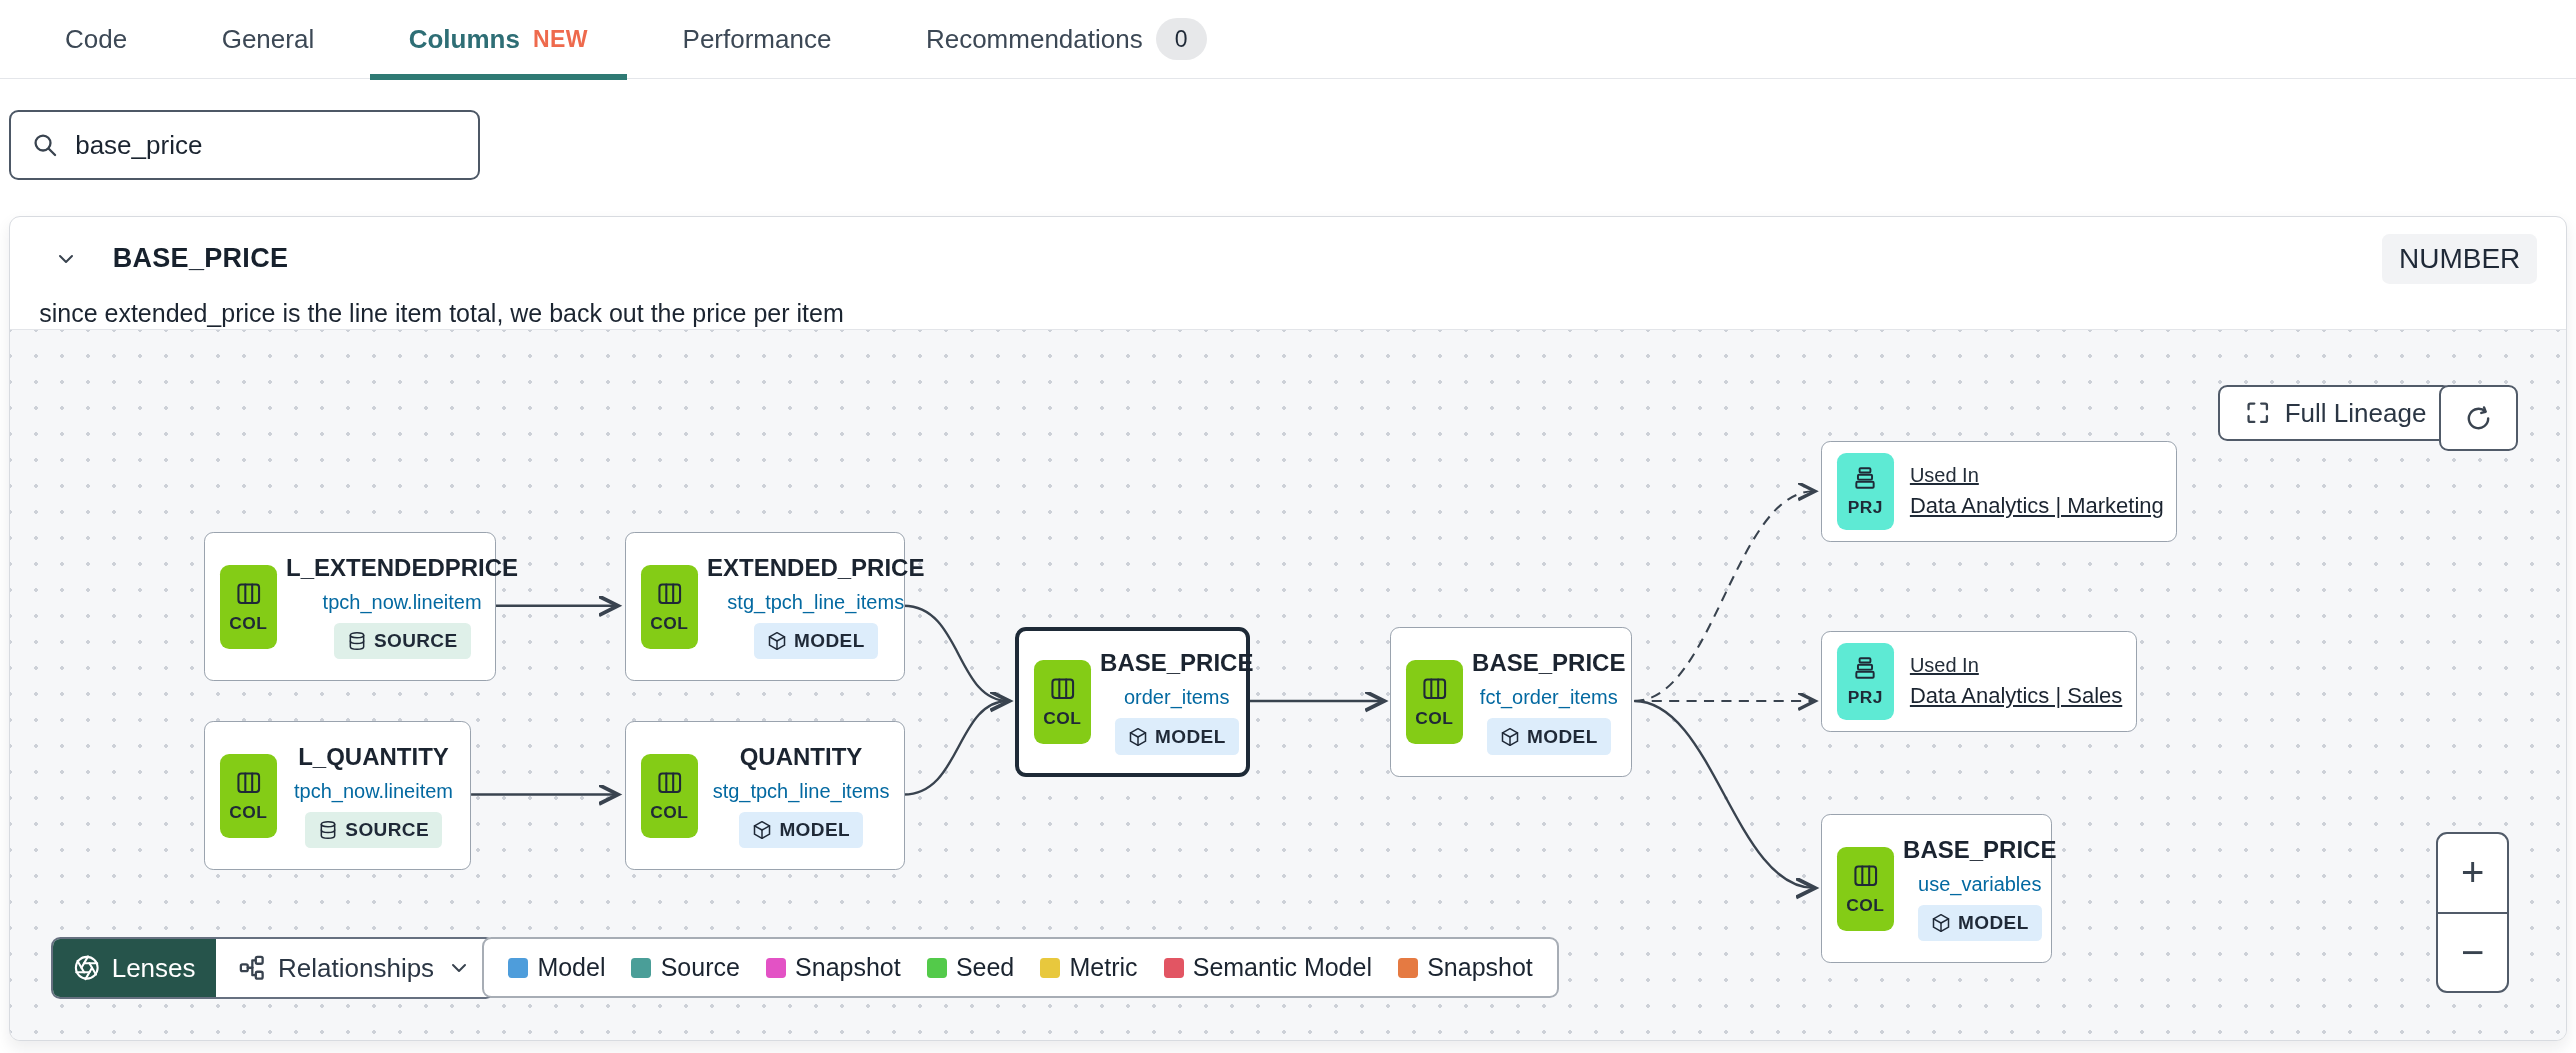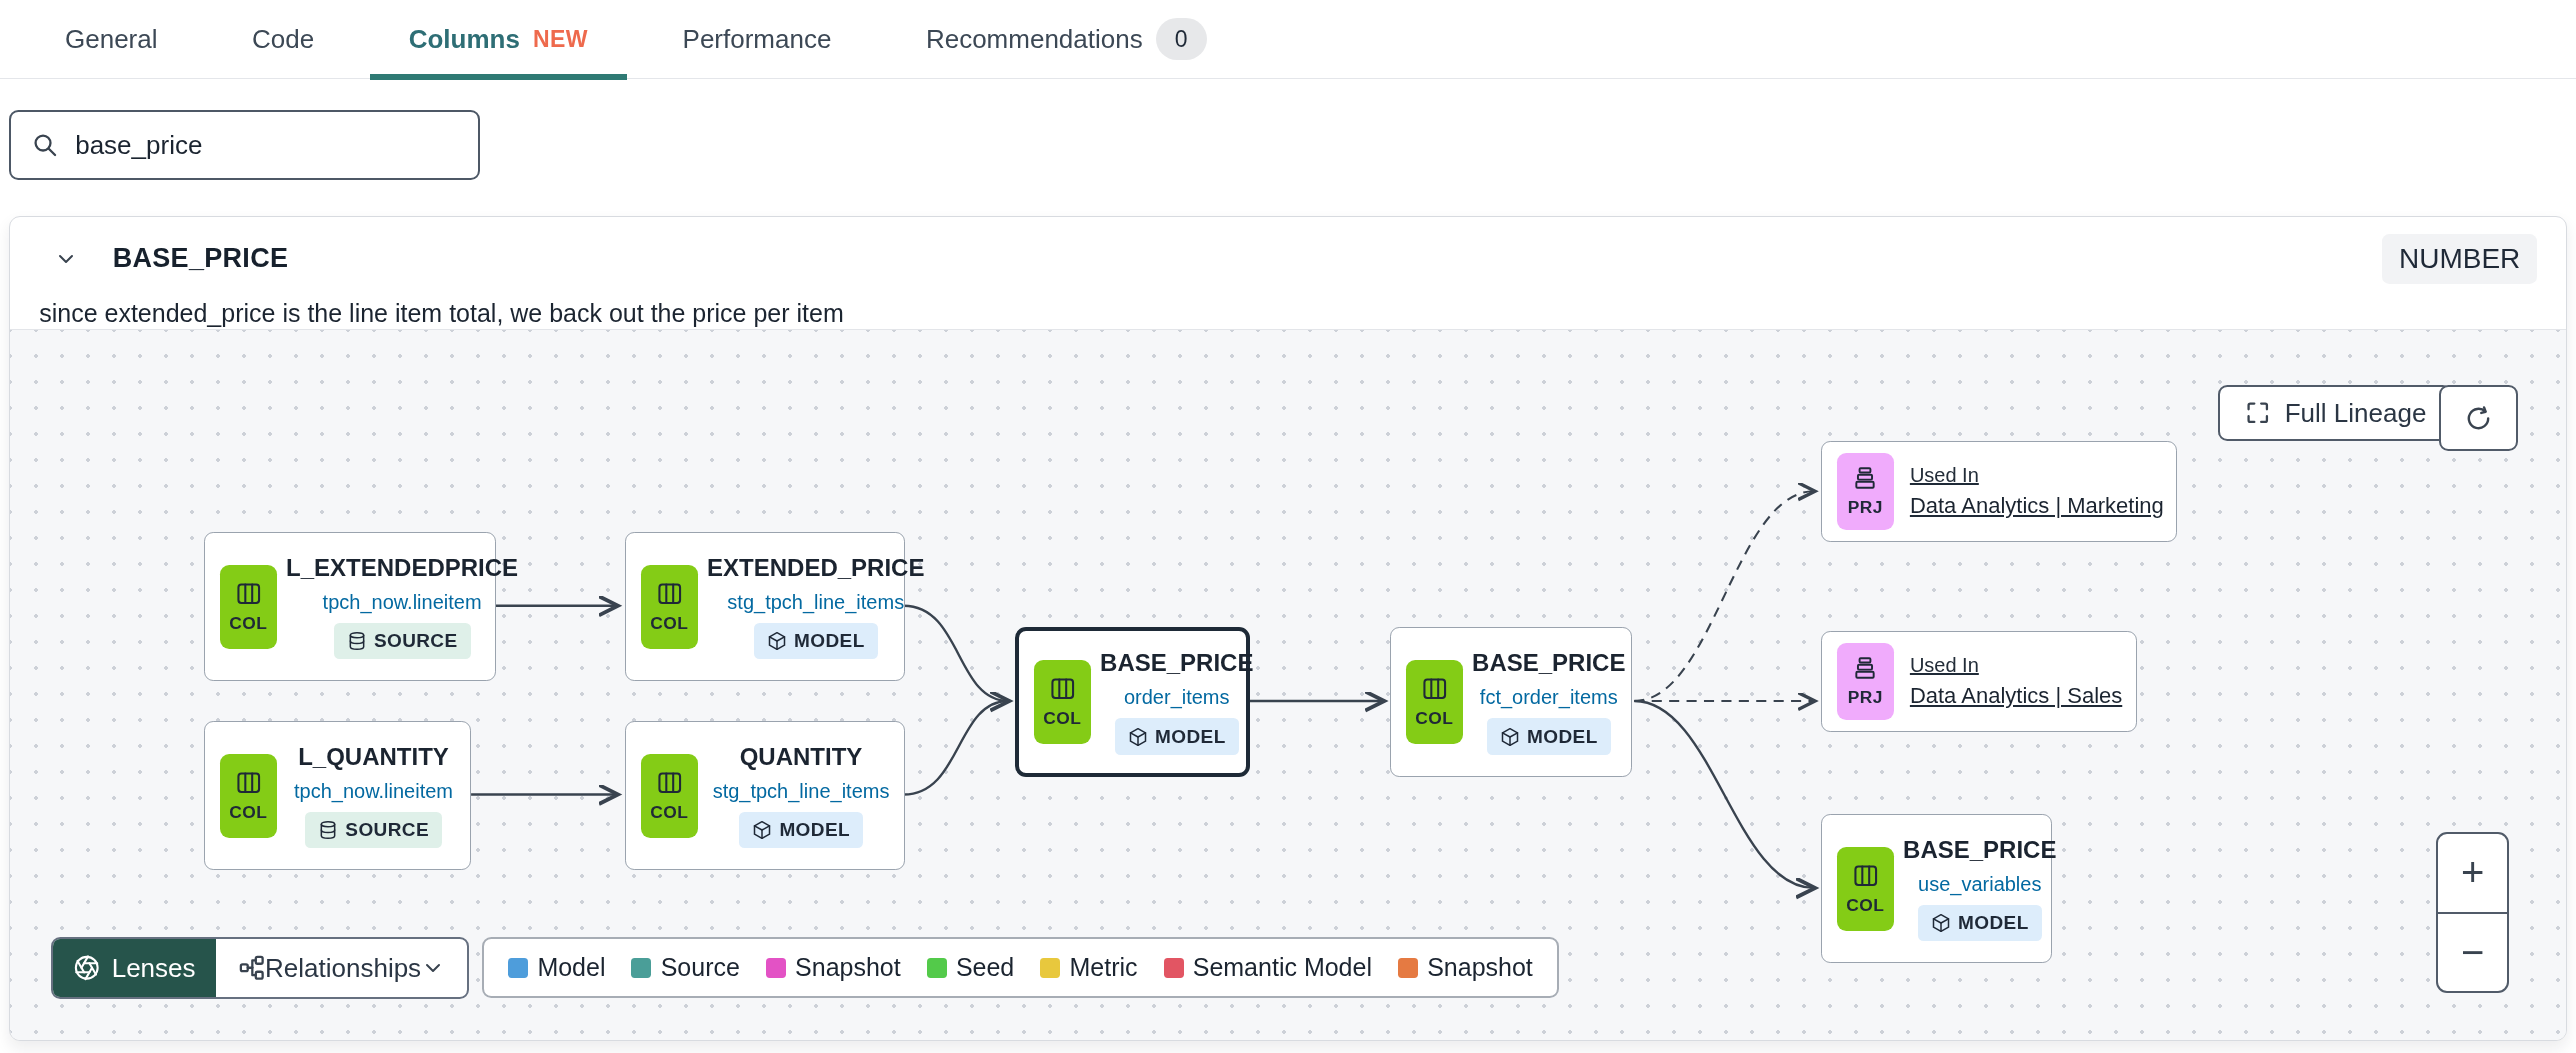--- a/index.html
+++ b/index.html
@@ -46,21 +46,21 @@
     background-size:26px 26px; background-position:13px 13px; }
   .edges { position:absolute; left:0; top:0; width:100%; height:100%; }
 
   
   .node { position:absolute; background:#fff; border:1.8px solid #9aa3ae; border-radius:9.2px;
     display:flex; align-items:center; cursor:pointer; }
   .node.selected { border:4.1px solid #1e2a37; border-radius:11px; }
   .chip { flex:none; width:57px; height:84px; border-radius:9.2px; margin-left:14.7px;
     display:flex; flex-direction:column; align-items:center; justify-content:center; gap:5.5px; }
   .chip-col { background:#84cc16; }
-  .chip-prj { background:#f0abfc; }
+  .chip-prj { background:#5eead4; }
   .chip .chip-label { font-size:17.4px; font-weight:700; color:#1f2937; letter-spacing:0.5px; }
   .nbody { flex:1; display:flex; flex-direction:column; align-items:center; gap:9.2px; padding:0 9.2px; }
   .ntitle { font-size:24px; font-weight:700; color:#1b2430; white-space:nowrap; }
   .nsub { font-size:20px; color:#0369a1; white-space:nowrap; }
   .pill { display:inline-flex; align-items:center; gap:7.3px; padding:7.3px 13px; border-radius:5.5px;
     font-size:19px; font-weight:700; color:#1f2937; letter-spacing:0.4px; }
   .pill-source { background:#dff0e9; }
   .pill-model { background:#ddedfb; }
   .nbody-left { align-items:flex-start; gap:5.5px; padding-left:16px;text-decoration:underline; }
   .nkicker { font-size:20px; color:#232d39; }
@@ -76,42 +76,42 @@
     background:#fff; border:2.3px solid #515b69; border-radius:11px; display:flex;
     flex-direction:column; overflow:hidden; }
   .zoomcell { flex:1; display:flex; align-items:center; justify-content:center; font-size:40px;
     font-weight:300; color:#39434f; cursor:pointer; }
   .zoomcell:first-child { border-bottom:2.3px solid #515b69; }
 
   .toolbar { position:absolute; left:41px; top:607px; height:62px; display:flex;
     border:2.3px solid #667080; border-radius:9.2px; overflow:hidden; background:#fff; }
   .lenses { display:flex; align-items:center; gap:11px; padding:0 20px; background:#26544b;
     color:#fff; font-size:26px; cursor:pointer; }
-  .relationships { display:flex; align-items:center; padding:0 22px; font-size:26px;
+  .relationships { display:flex; align-items:center; gap:13px; padding:0 22px; font-size:26px;
     color:#2b3644; cursor:pointer; }
 
   .legend { position:absolute; left:472px; top:607px; height:61px; display:flex; align-items:center;
     gap:26px; padding:0 24px; background:#fff; border:2.3px solid #a7adb5; border-radius:9.2px; }
   .legend-item { display:flex; align-items:center; gap:9.2px; font-size:25px; color:#1b2430;
     white-space:nowrap; }
   .legend-swatch { width:20px; height:20px; border-radius:3.7px; }
 
   svg.ic { stroke:#1f2937; fill:none; stroke-width:1.8; stroke-linecap:round; stroke-linejoin:round; }
   svg.ic-ui { stroke:#39434f; fill:none; stroke-width:2; stroke-linecap:round; stroke-linejoin:round; }
   svg.ic-w { stroke:#ffffff; fill:none; stroke-width:1.8; stroke-linecap:round; stroke-linejoin:round; }
 </style>
 </head>
 <body>
 
 <div class="tabbar">
   <div class="tab">
+    <span class="tlabel">Code</span>
+  </div>
+  <div class="tab">
     <span class="tlabel">General</span>
-  </div>
-  <div class="tab">
-    <span class="tlabel">Code</span>
   </div>
   <div class="tab active">
     <span class="tlabel">Columns</span>
     <span class="new-badge">NEW</span>
   </div>
   <div class="tab">
     <span class="tlabel">Performance</span>
   </div>
   <div class="tab">
     <span class="tlabel">Recommendations</span>

